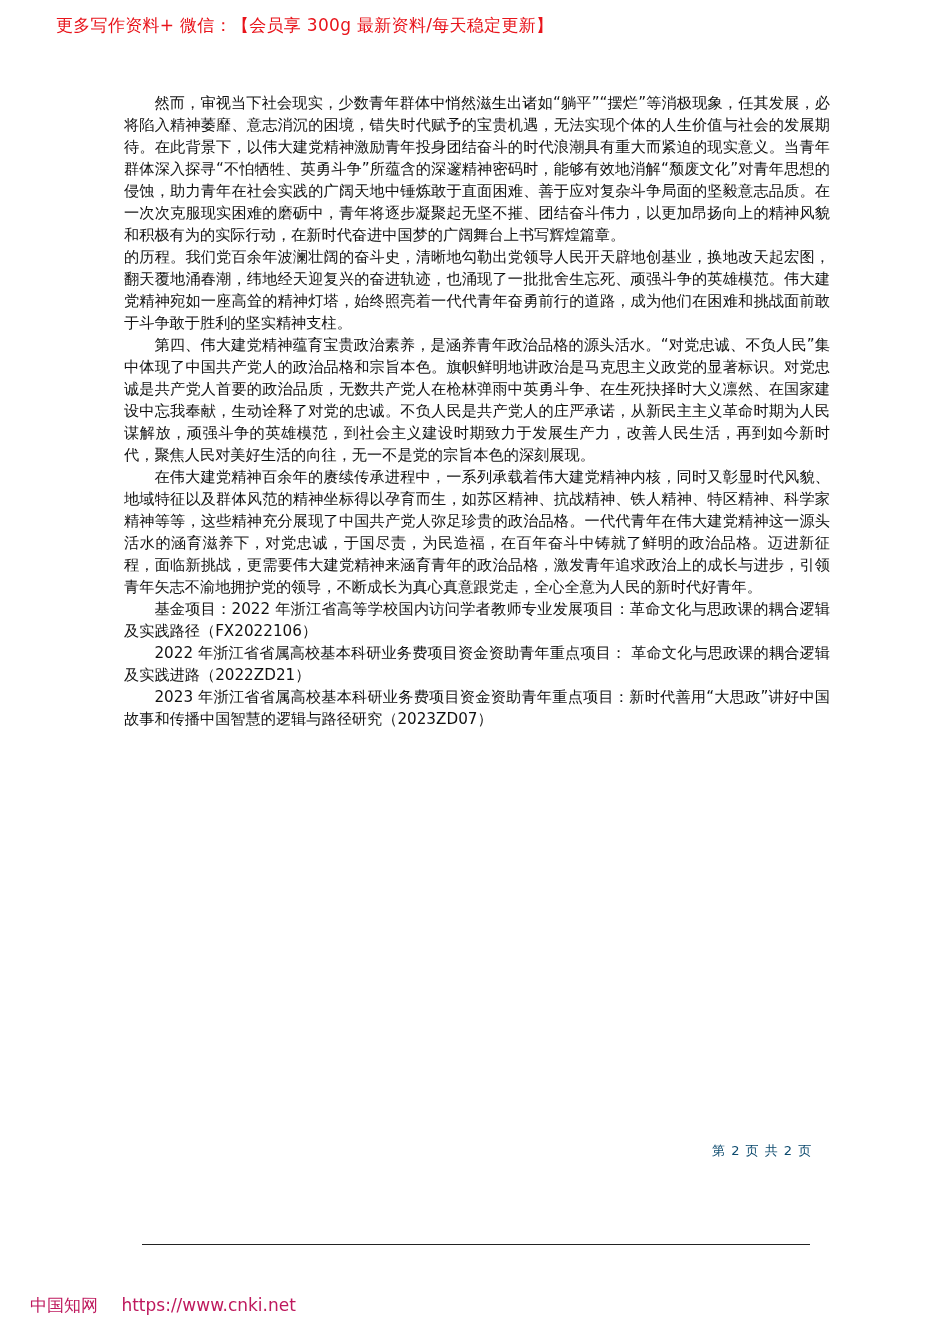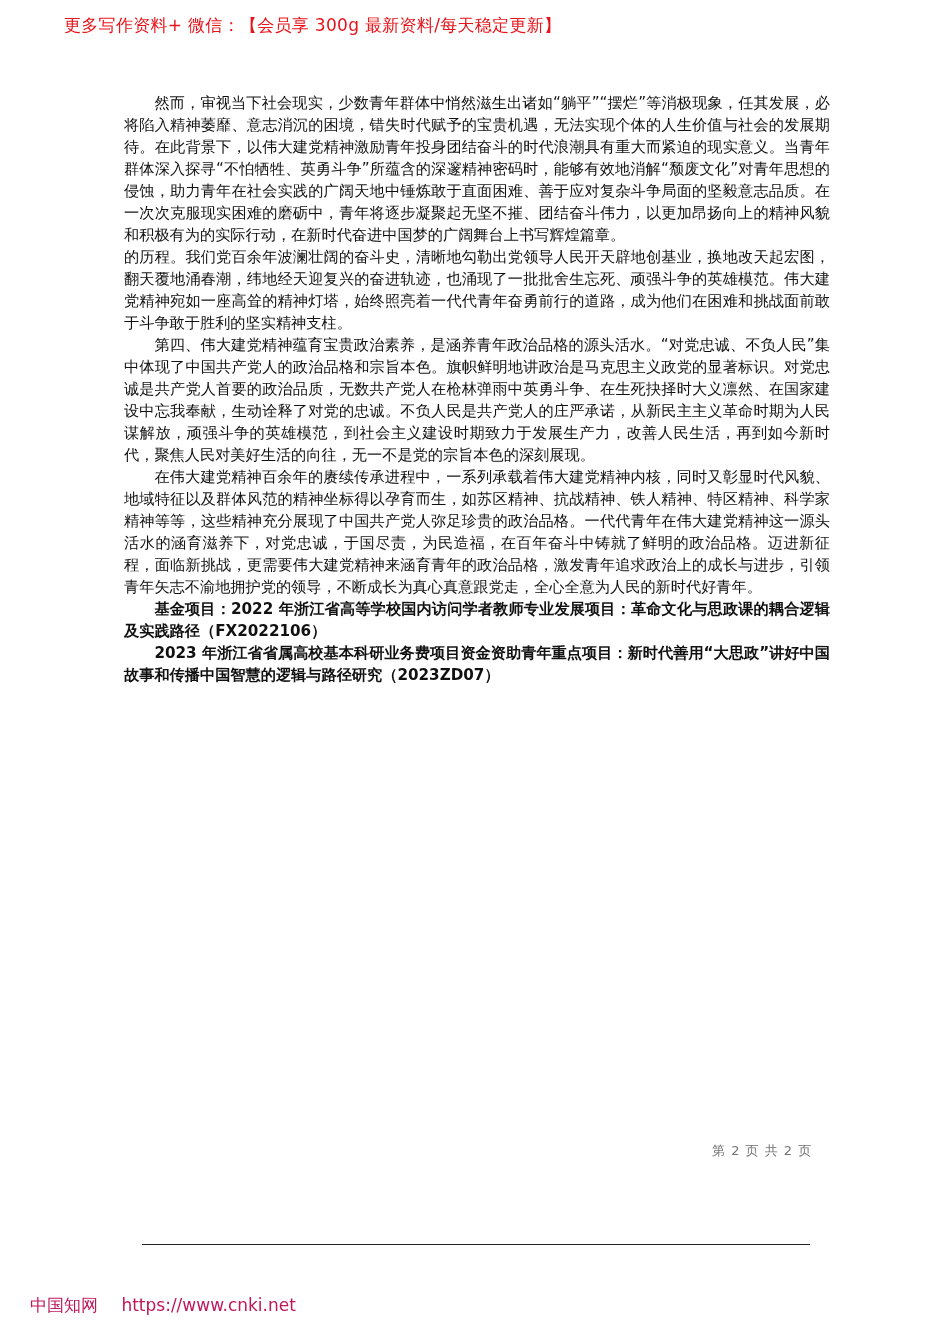--- a/index.html
+++ b/index.html
@@ -1,42 +1,43 @@
 <!DOCTYPE html>
 <html><head>
 <meta charset="utf-8">
 <style>
   html, body { margin: 0; padding: 0; background: #ffffff; }
   body { width: 950px; height: 1344px; position: relative; overflow: hidden;
          font-family: "DejaVu Sans", "Liberation Sans", sans-serif; color: #111; }
-  .banner { position: absolute; left: 64px; top: 14px; font-size: 17px; color: #e8141b;
+  .banner { position: absolute; left: 56px; top: 14px; font-size: 17px; color: #e8141b;
             letter-spacing: 0.3px; white-space: nowrap; }
   .body-text { position: absolute; left: 124px; top: 92px; width: 706px;
                font-size: 15.2px; line-height: 22px; text-align: justify; }
   .para { margin: 0; text-indent: 2em; }
   .para.first { text-indent: 0; }
-  .para.fund { font-family: "DejaVu Sans", sans-serif; font-weight: bold; }
-  .page-num { position: absolute; left: 712px; top: 1142px; font-size: 13px; color: #737373;
+  .para.fund { font-family: "DejaVu Sans", sans-serif; }
+  .page-num { position: absolute; left: 712px; top: 1142px; font-size: 13px; color: #0c4a6e;
               letter-spacing: 1px; }
   .rule { position: absolute; left: 142px; top: 1244px; width: 668px; height: 1px; background: #222; }
   .watermark { position: absolute; left: 30px; top: 1294px; font-size: 17px; color: #be185d;
                white-space: nowrap; }
   .watermark .site { margin-right: 18px; }
 </style>
 </head>
 <body>
 
 <div class="banner">更多写作资料+ 微信：【会员享 300g 最新资料/每天稳定更新】</div>
 
 <div class="body-text">
   <p class="para">然而，审视当下社会现实，少数青年群体中悄然滋生出诸如“躺平”“摆烂”等消极现象，任其发展，必将陷入精神萎靡、意志消沉的困境，错失时代赋予的宝贵机遇，无法实现个体的人生价值与社会的发展期待。在此背景下，以伟大建党精神激励青年投身团结奋斗的时代浪潮具有重大而紧迫的现实意义。当青年群体深入探寻“不怕牺牲、英勇斗争”所蕴含的深邃精神密码时，能够有效地消解“颓废文化”对青年思想的侵蚀，助力青年在社会实践的广阔天地中锤炼敢于直面困难、善于应对复杂斗争局面的坚毅意志品质。在一次次克服现实困难的磨砺中，青年将逐步凝聚起无坚不摧、团结奋斗伟力，以更加昂扬向上的精神风貌和积极有为的实际行动，在新时代奋进中国梦的广阔舞台上书写辉煌篇章。</p>
   <p class="para first">的历程。我们党百余年波澜壮阔的奋斗史，清晰地勾勒出党领导人民开天辟地创基业，换地改天起宏图，翻天覆地涌春潮，纬地经天迎复兴的奋进轨迹，也涌现了一批批舍生忘死、顽强斗争的英雄模范。伟大建党精神宛如一座高耸的精神灯塔，始终照亮着一代代青年奋勇前行的道路，成为他们在困难和挑战面前敢于斗争敢于胜利的坚实精神支柱。</p>
   <p class="para">第四、伟大建党精神蕴育宝贵政治素养，是涵养青年政治品格的源头活水。“对党忠诚、不负人民”集中体现了中国共产党人的政治品格和宗旨本色。旗帜鲜明地讲政治是马克思主义政党的显著标识。对党忠诚是共产党人首要的政治品质，无数共产党人在枪林弹雨中英勇斗争、在生死抉择时大义凛然、在国家建设中忘我奉献，生动诠释了对党的忠诚。不负人民是共产党人的庄严承诺，从新民主主义革命时期为人民谋解放，顽强斗争的英雄模范，到社会主义建设时期致力于发展生产力，改善人民生活，再到如今新时代，聚焦人民对美好生活的向往，无一不是党的宗旨本色的深刻展现。</p>
   <p class="para">在伟大建党精神百余年的赓续传承进程中，一系列承载着伟大建党精神内核，同时又彰显时代风貌、地域特征以及群体风范的精神坐标得以孕育而生，如苏区精神、抗战精神、铁人精神、特区精神、科学家精神等等，这些精神充分展现了中国共产党人弥足珍贵的政治品格。一代代青年在伟大建党精神这一源头活水的涵育滋养下，对党忠诚，于国尽责，为民造福，在百年奋斗中铸就了鲜明的政治品格。迈进新征程，面临新挑战，更需要伟大建党精神来涵育青年的政治品格，激发青年追求政治上的成长与进步，引领青年矢志不渝地拥护党的领导，不断成长为真心真意跟党走，全心全意为人民的新时代好青年。</p>
   <p class="para fund">基金项目：2022 年浙江省高等学校国内访问学者教师专业发展项目：革命文化与思政课的耦合逻辑及实践路径（FX2022106）</p>
+  <p class="para fund">2022 年浙江省省属高校基本科研业务费项目资金资助青年重点项目： 革命文化与思政课的耦合逻辑及实践进路（2022ZD21）</p>
   <p class="para fund">2023 年浙江省省属高校基本科研业务费项目资金资助青年重点项目：新时代善用“大思政”讲好中国故事和传播中国智慧的逻辑与路径研究（2023ZD07）</p>
 </div>
 
 <div class="page-num">第 2 页 共 2 页</div>
 
 <div class="rule"></div>
 
 <div class="watermark">
   <span class="site">中国知网</span>
   <span>https://www.cnki.net</span>

